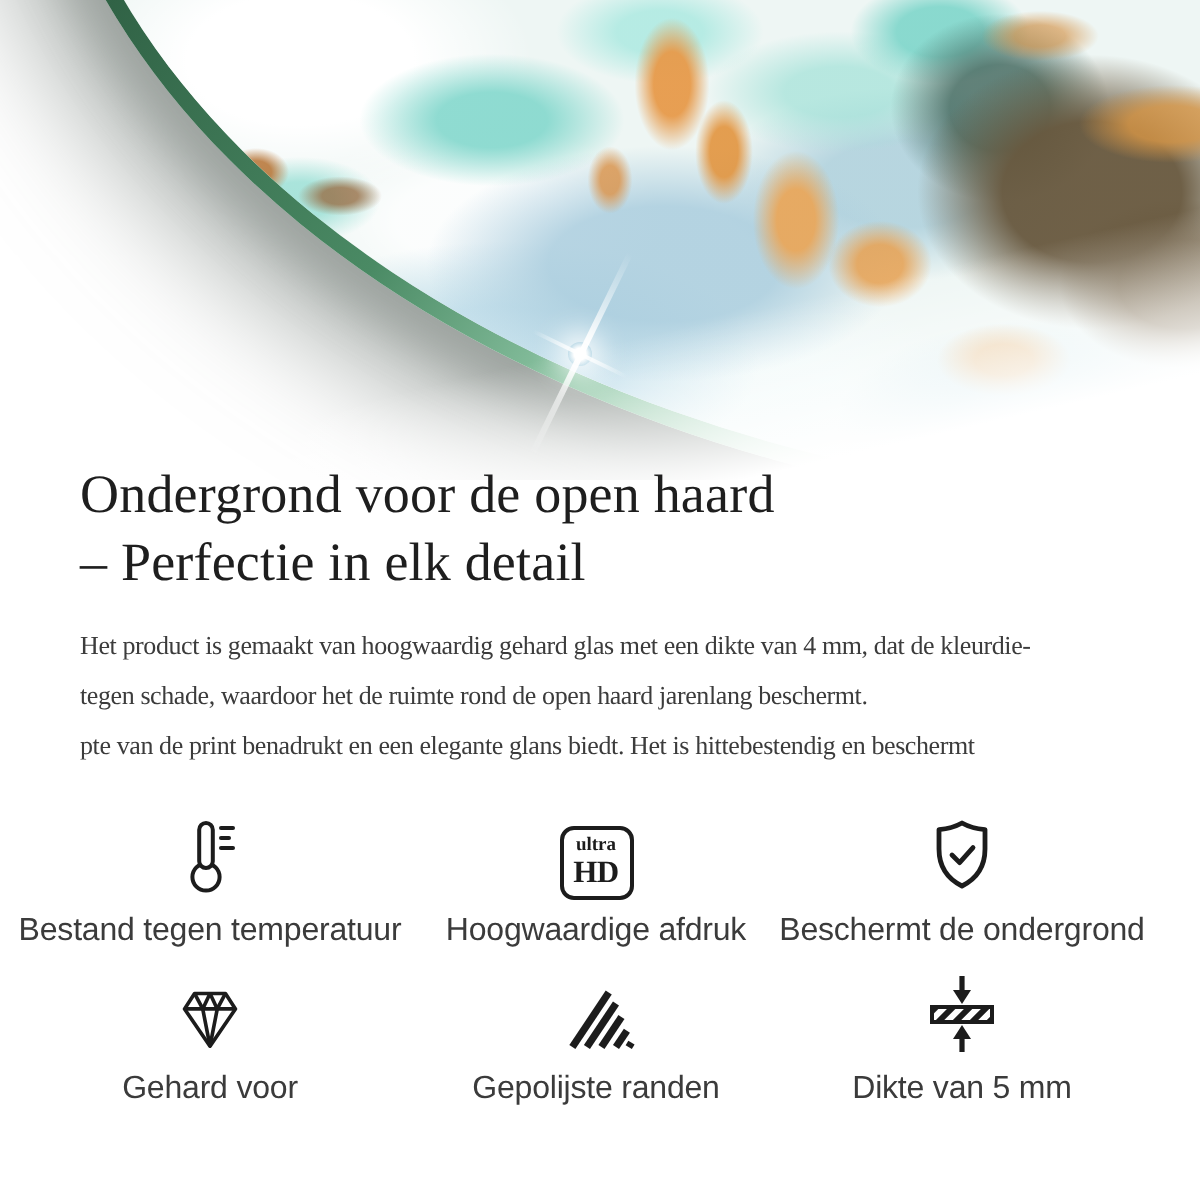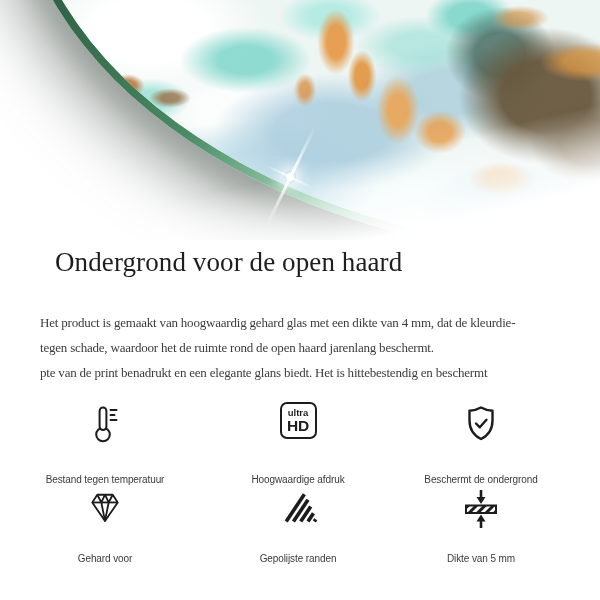--- a/index.html
+++ b/index.html
@@ -68,24 +68,24 @@
     letter-spacing:0.1px;white-space:nowrap;
   }
   .desc{
     position:absolute;left:40px;top:310px;width:540px;
     font-size:13px;line-height:25.2px;color:#3c3c3c;letter-spacing:-0.2px;font-family:Liberation Serif, serif;
   }
   .desc div{white-space:nowrap;}
 
   
   .feat{position:absolute;width:190px;display:flex;flex-direction:column;align-items:center;}
-  .feat .islot{display:flex;align-items:flex-start;justify-content:center;}
+  .feat .islot{display:flex;align-items:flex-end;justify-content:center;font-family:Liberation Serif, serif;}
   .row1 .islot{height:48px;}
   .row2 .islot{height:42px;}
-  .feat .flabel{margin-top:24px;font-size:10px;letter-spacing:-0.1px;color:#3b3b3b;white-space:nowrap;}
+  .feat .flabel{margin-top:7px;font-size:16px;letter-spacing:-0.1px;color:#3b3b3b;white-space:nowrap;}
   .c1{left:10px;} .c2{left:203px;} .c3{left:386px;}
   .row1{top:402px;} .row2{top:487px;}
   .icon-svg{display:block;}
 
   .uhd{
     width:37px;height:37px;border:2.6px solid #1c1c1c;border-radius:7px;
     display:flex;flex-direction:column;align-items:center;justify-content:center;
     color:#1c1c1c;line-height:1;box-sizing:border-box;
   }
   .uhd .t{font-size:9.5px;font-weight:600;}
@@ -98,22 +98,23 @@
   <div class="glass-rim"></div>
   <div class="glass-art"></div>
   <div class="hero-fade"></div>
   <div class="sparkle">
     <div class="ray ray1"></div>
     <div class="ray ray2"></div>
     <div class="core"></div>
   </div>
 </div>
 
-<h1 class="title" style="margin:15px;">
+<h1 class="title" style="margin:0;">
   <div>Ondergrond voor de open haard</div>
+  <div>– Perfectie in elk detail</div>
 </h1>
 
 <div class="desc">
   <div>Het product is gemaakt van hoogwaardig gehard glas met een dikte van 4 mm, dat de kleurdie-</div>
   <div>tegen schade, waardoor het de ruimte rond de open haard jarenlang beschermt.</div>
   <div>pte van de print benadrukt en een elegante glans biedt. Het is hittebestendig en beschermt</div>
 </div>
 
 <div class="feat row1 c1">
   <div class="islot">

